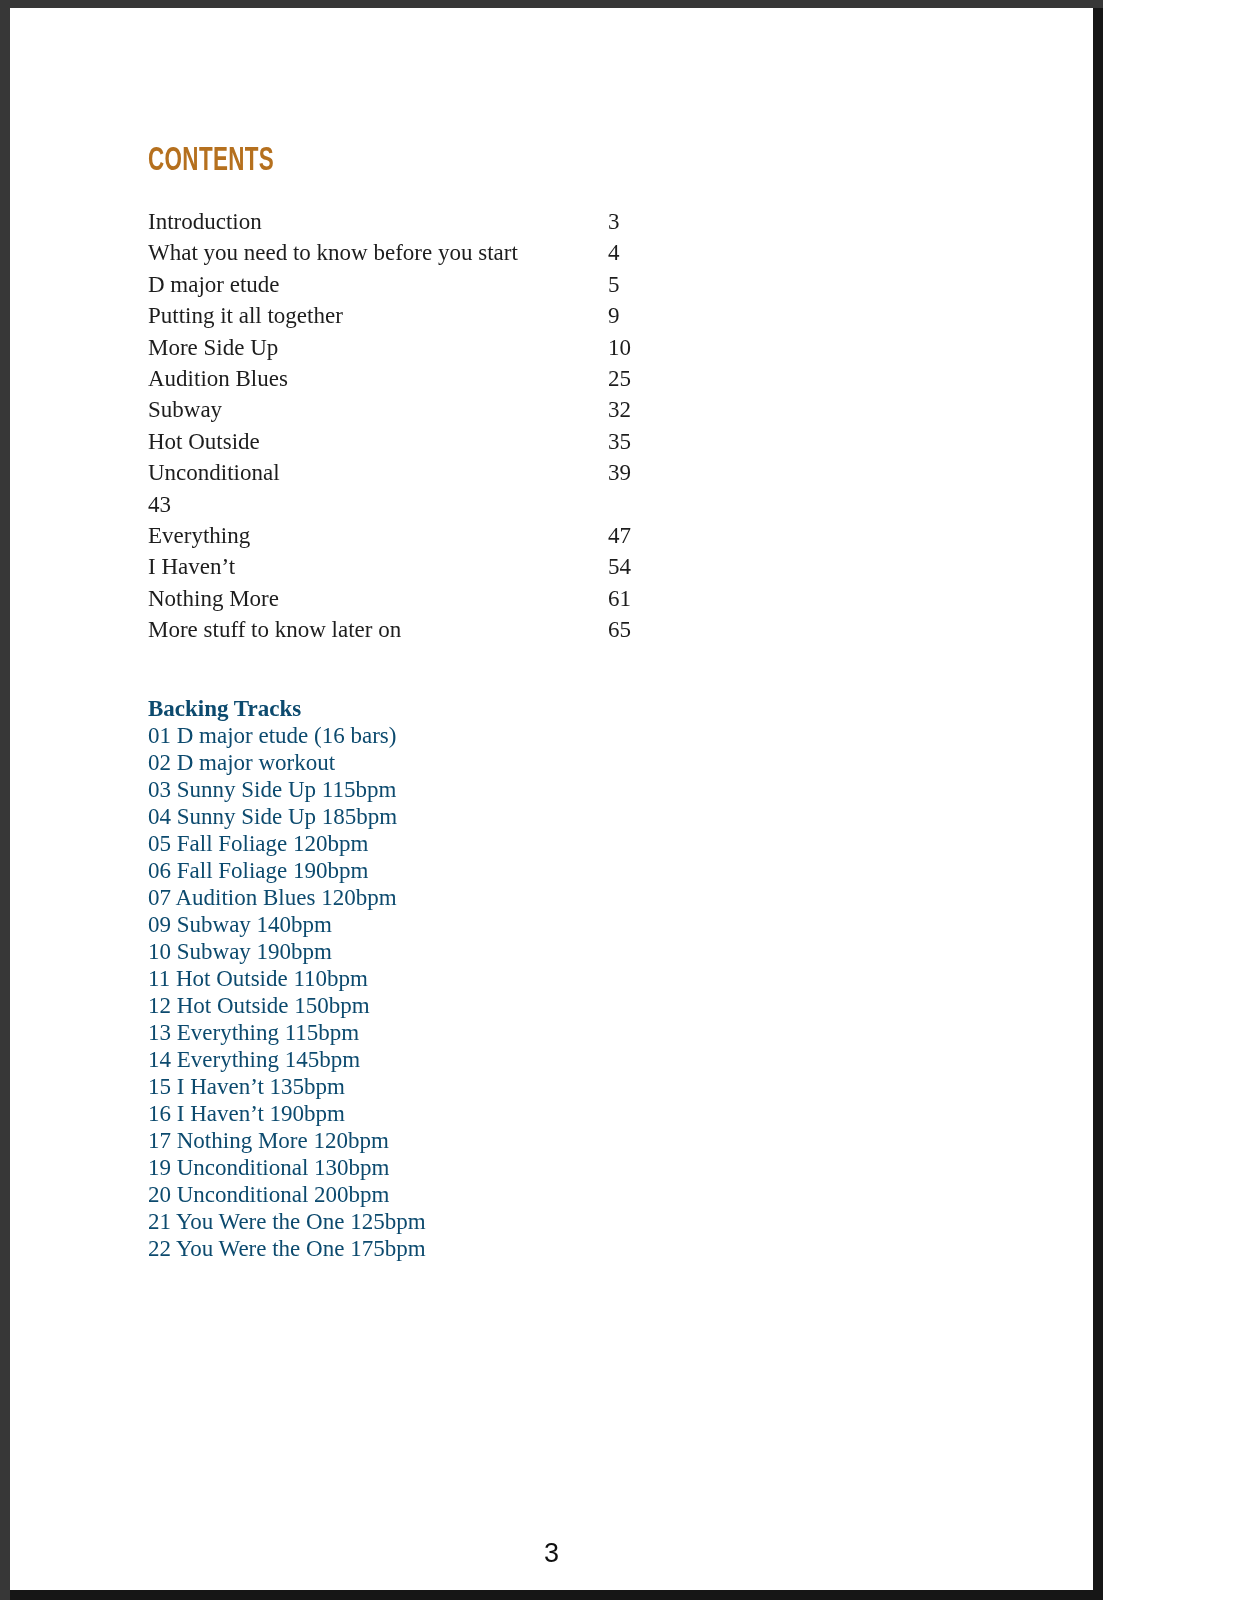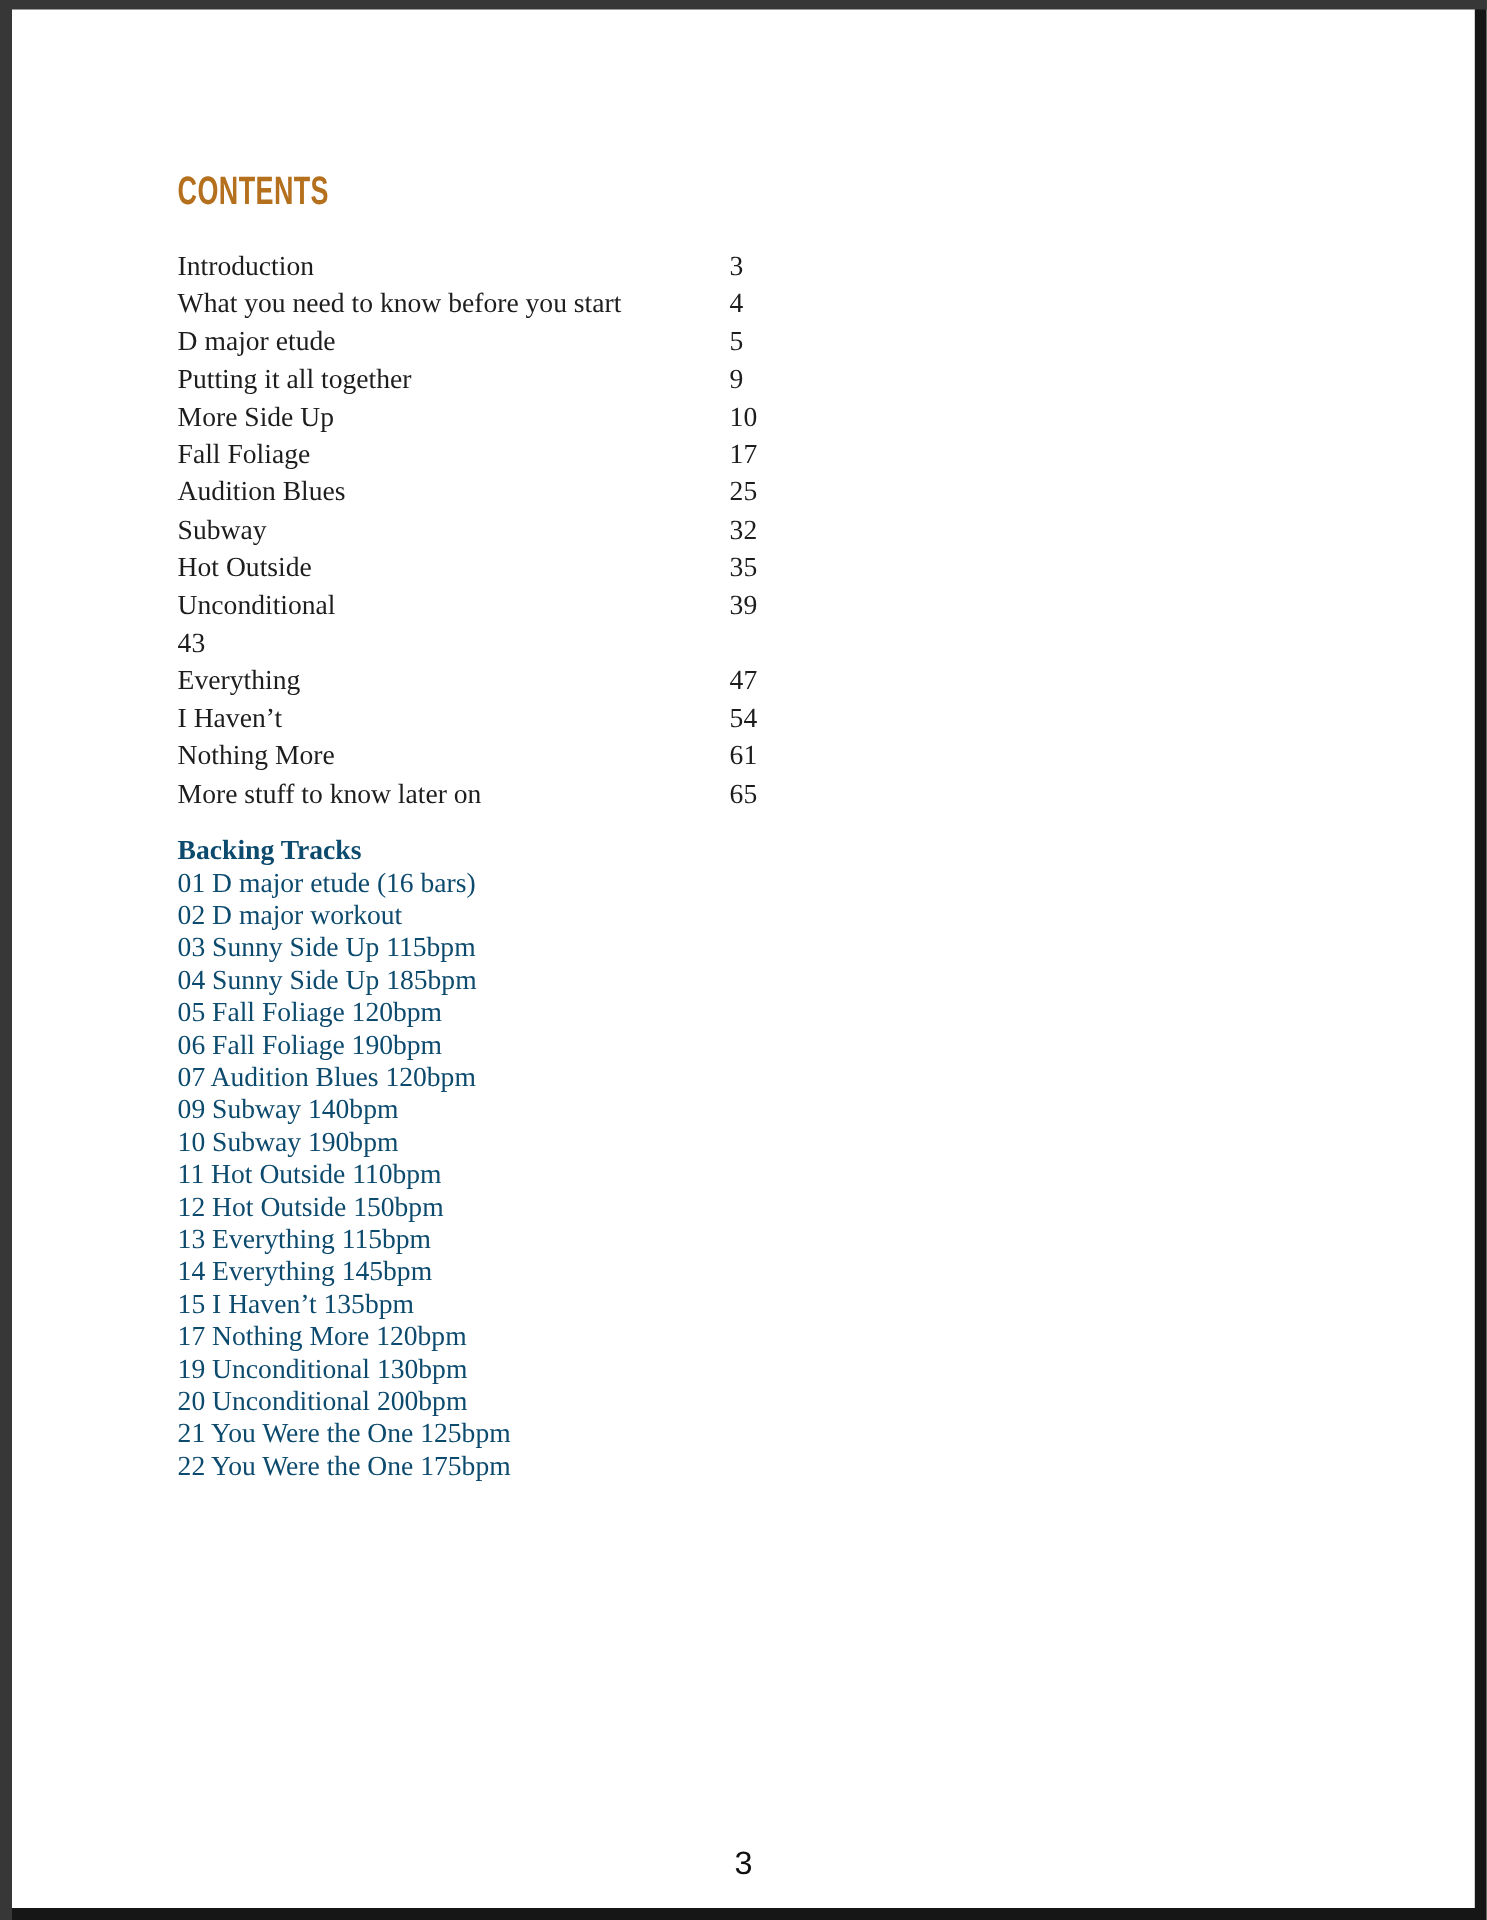--- a/index.html
+++ b/index.html
@@ -2,21 +2,21 @@
 <html><head>
 <meta charset="utf-8">
 <style>
   html, body {
     margin: 0;
     padding: 0;
     background: #ffffff;
   }
   .frame {
     position: relative;
-    width: 1239px;
+    width: 1103px;
     height: 1600px;
     background: #ffffff;
     box-sizing: border-box;
     box-shadow: inset 10px 8px 0 0 #373737, inset -10px -10px 0 0 #161616;
     overflow: hidden;
     font-family: "Liberation Serif", serif;
   }
   .page-title {
     position: absolute;
     left: 148px;
@@ -90,24 +90,20 @@
   <div class="toc-row">
     <span class="toc-label">Putting it all together</span>
     <span class="toc-page">9</span>
   </div>
 
   <div class="toc-row">
     <span class="toc-label">More Side Up</span>
     <span class="toc-page">10</span>
   </div>
 
-  <div class="toc-row">
-    <span class="toc-label">Fall Foliage</span>
-    <span class="toc-page">17</span>
-  </div>
 
   <div class="toc-row">
     <span class="toc-label">Audition Blues</span>
     <span class="toc-page">25</span>
   </div>
 
   <div class="toc-row">
     <span class="toc-label">Subway</span>
     <span class="toc-page">32</span>
   </div>
@@ -172,20 +168,21 @@
   <div class="track-row">11 Hot Outside 110bpm</div>
 
   <div class="track-row">12 Hot Outside 150bpm</div>
 
   <div class="track-row">13 Everything 115bpm</div>
 
   <div class="track-row">14 Everything 145bpm</div>
 
   <div class="track-row">15 I Haven’t 135bpm</div>
 
+  <div class="track-row">16 I Haven’t 190bpm</div>
 
   <div class="track-row">17 Nothing More 120bpm</div>
 
 
   <div class="track-row">19 Unconditional 130bpm</div>
 
   <div class="track-row">20 Unconditional 200bpm</div>
 
   <div class="track-row">21 You Were the One 125bpm</div>
 

